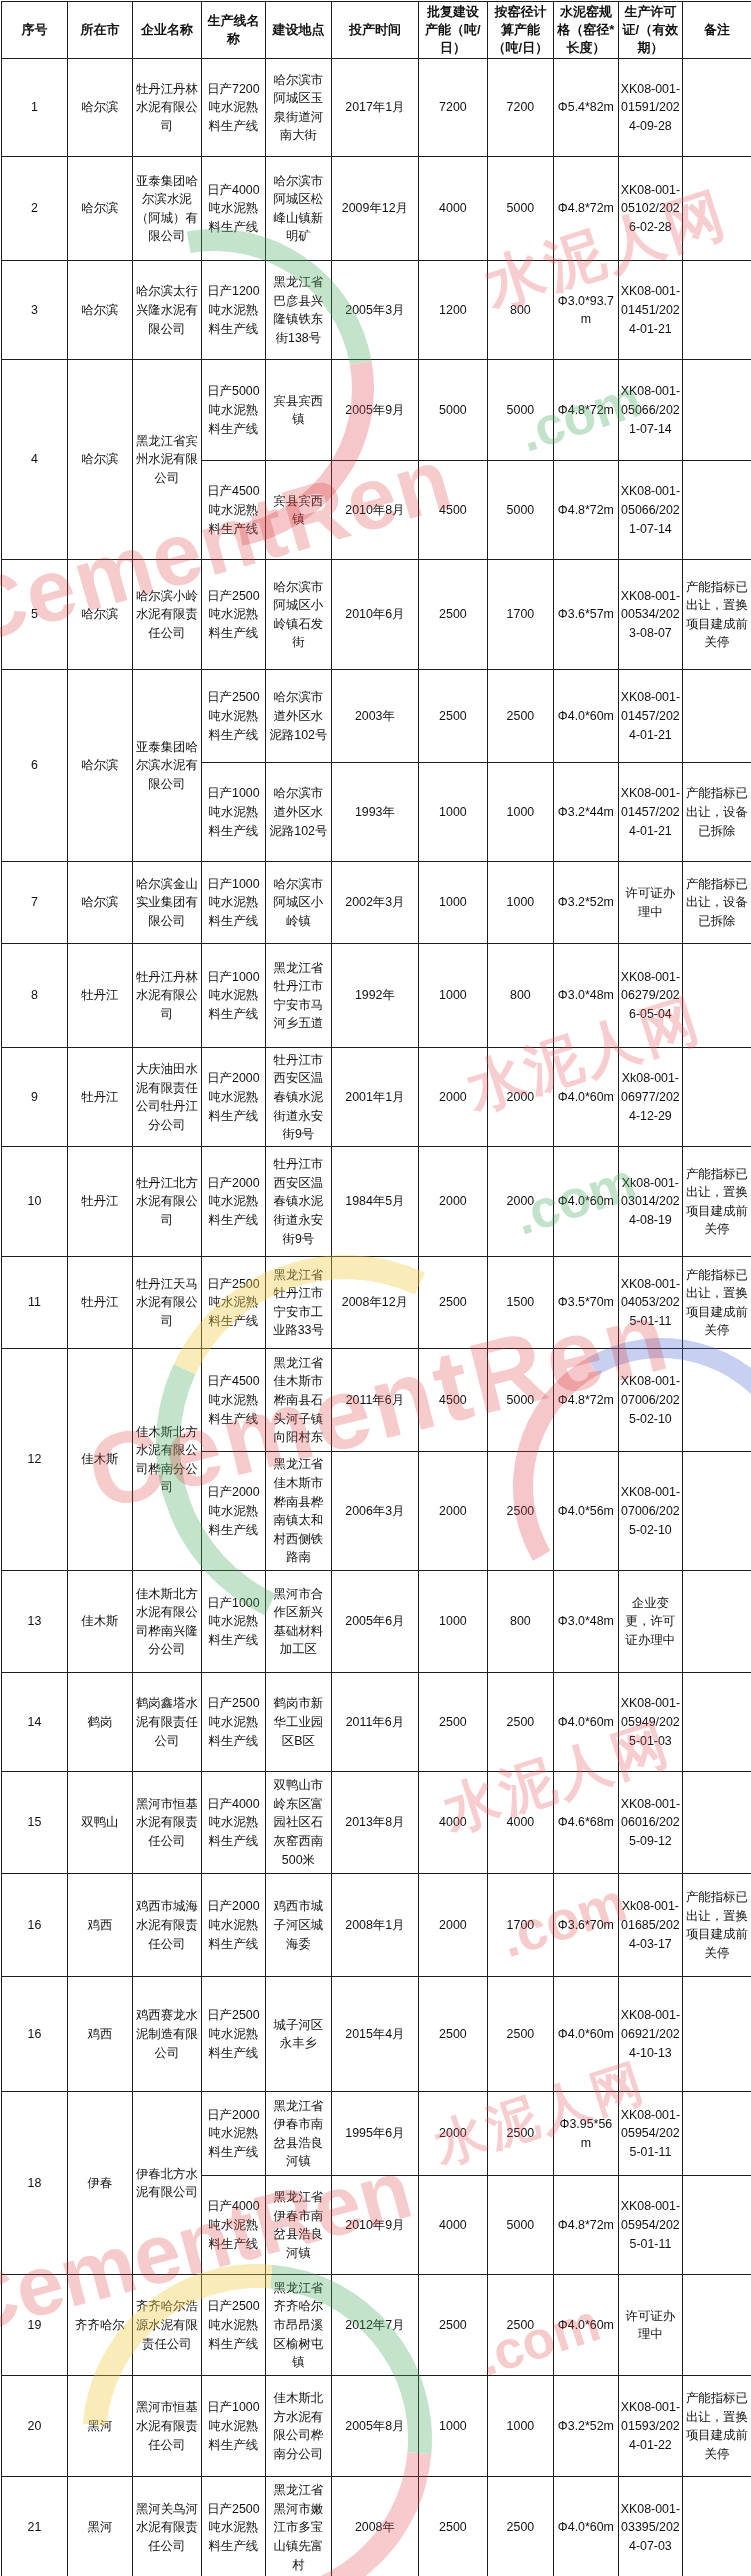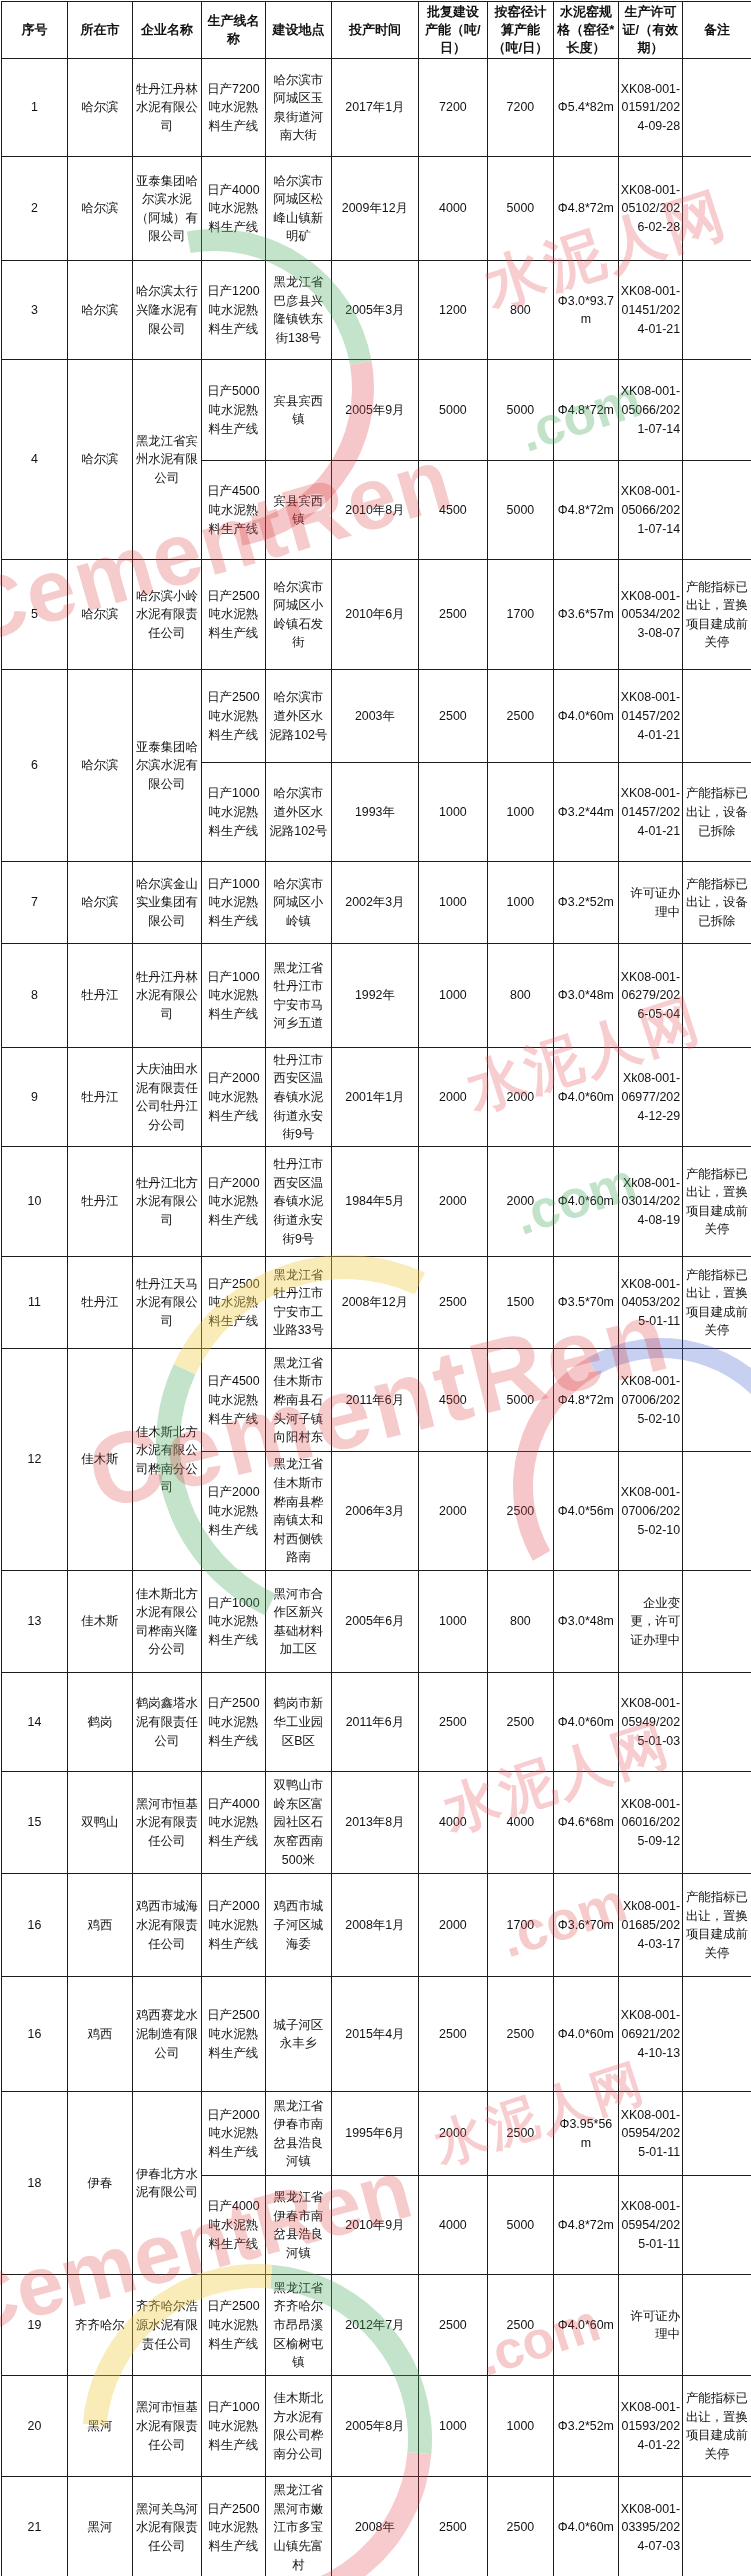--- a/index.html
+++ b/index.html
@@ -3,21 +3,21 @@
 <meta charset="utf-8">
 <style>
   html,body{margin:0;padding:0;background:#fff;}
   body{width:751px;font-family:"Liberation Sans","DejaVu Sans",sans-serif;color:#111;}
   .page{position:relative;width:751px;height:2576px;overflow:hidden;background:#fff;}
   table{border-collapse:collapse;table-layout:fixed;width:750px;margin:0.9px;position:relative;z-index:1;}
   th,td{border:0.9px solid #1c1c1c;text-align:center;vertical-align:middle;
         padding:0.9px 1.8px;font-size:12.4px;line-height:1.5;overflow-wrap:break-word;word-wrap:break-word;}
   th{font-weight:bold;font-size:13px;line-height:1.4;}
   td.c-spec{word-break:break-all;}
-  td.c-lic{word-break:break-word;text-align:right;}
+  td.c-lic{word-break:break-word;}
   
   .wm{position:absolute;pointer-events:none;font-weight:bold;white-space:nowrap;z-index:3;}
   .wm-pink{color:rgba(232,90,100,0.30);}
   .wm-green{color:rgba(70,170,95,0.33);}
   .wm-red{color:rgba(215,55,55,0.26);}
   .arc{position:absolute;border-radius:50%;border-style:solid;border-color:transparent;pointer-events:none;z-index:2;}
   .a1{left:55px;top:229px;width:275px;height:275px;border-width:22px;
       border-top-color:rgba(70,170,95,.32);border-right-color:rgba(225,70,80,.30);transform:rotate(35deg);}
   .a2{left:156px;top:1255px;width:330px;height:330px;border-width:24px;
       border-left-color:rgba(70,170,95,.32);border-top-color:rgba(240,205,70,.38);transform:rotate(-20deg);}

